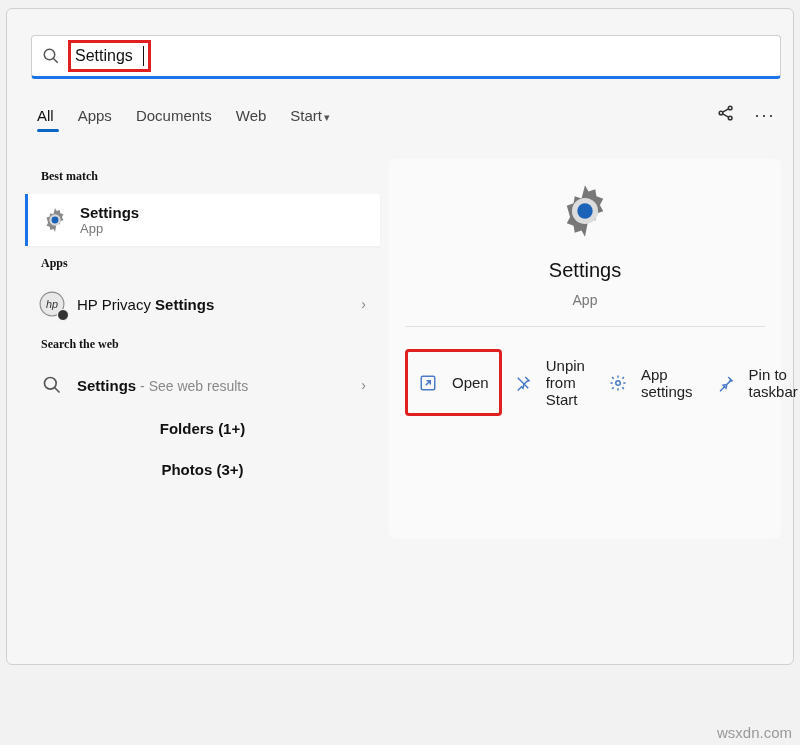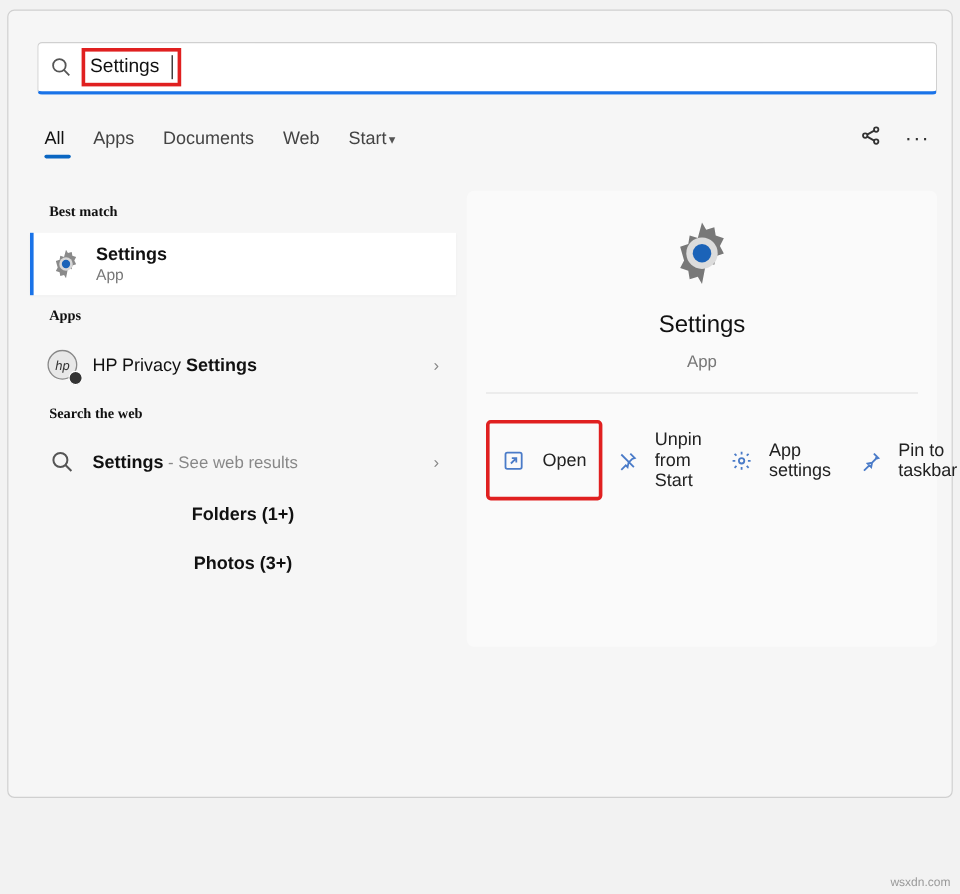--- a/index.html
+++ b/index.html
@@ -45,21 +45,21 @@
   .actions { margin-top: 22px; display: flex; flex-direction: row; gap: 2px; }
   .action-row { display: flex; align-items: center; gap: 14px; padding: 8px 10px; font-size: 15px; color: #222; cursor: pointer; border-radius: 4px; }
   .action-row.highlight { border: 3px solid #e02020; }
   .action-icon { width: 20px; height: 20px; color: #4a7bc8; display: flex; align-items: center; justify-content: center; }
 
   .gear-large { width: 56px; height: 56px; }
   .gear-small { width: 26px; height: 26px; }
   .lock-badge { position: absolute; bottom: -4px; right: -4px; width: 12px; height: 12px; background: #333; border-radius: 50%; border: 1.5px solid #fff; }
   .hp-icon-wrap { position: relative; width: 26px; height: 26px; }
 
-  .watermark { position: absolute; bottom: 4px; right: 8px; font-size: 10px; color: #999; }
+  .watermark { position: absolute; bottom: 4px; right: 8px; font-size: 15px; color: #999; }
 </style>
 </head>
 <body>
 
 <div class="window">
 
   <div class="searchbar">
     <svg class="search-icon" viewBox="0 0 24 24" fill="none" stroke="currentColor" stroke-width="2">
         <circle cx="10" cy="10" r="7"></circle>
         <line x1="21" y1="21" x2="15" y2="15"></line>

